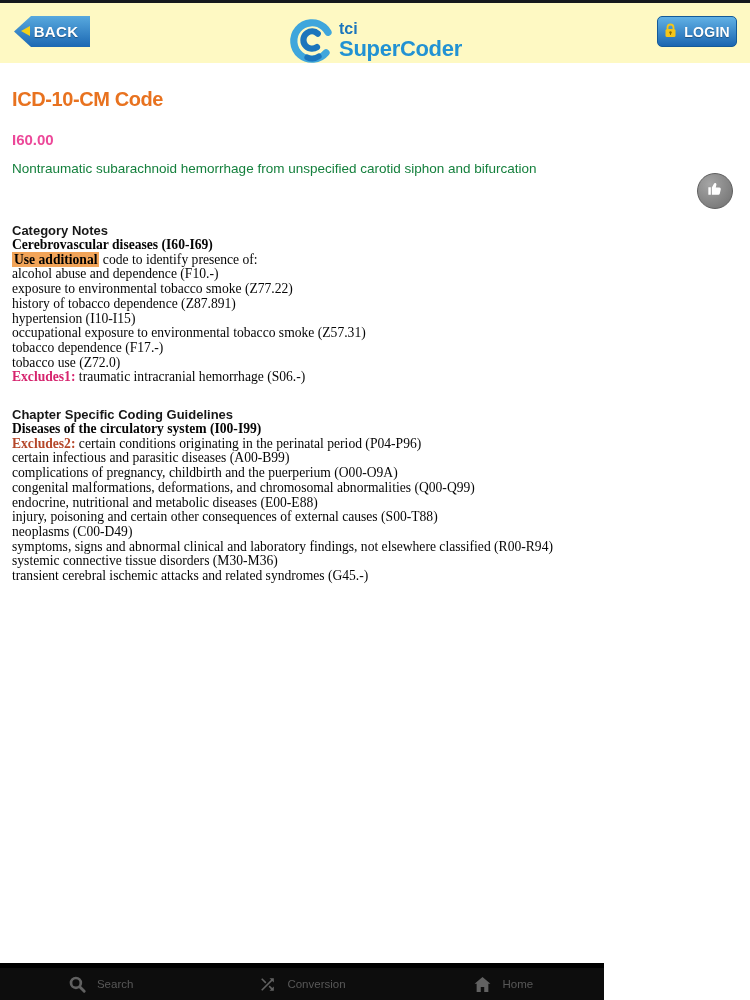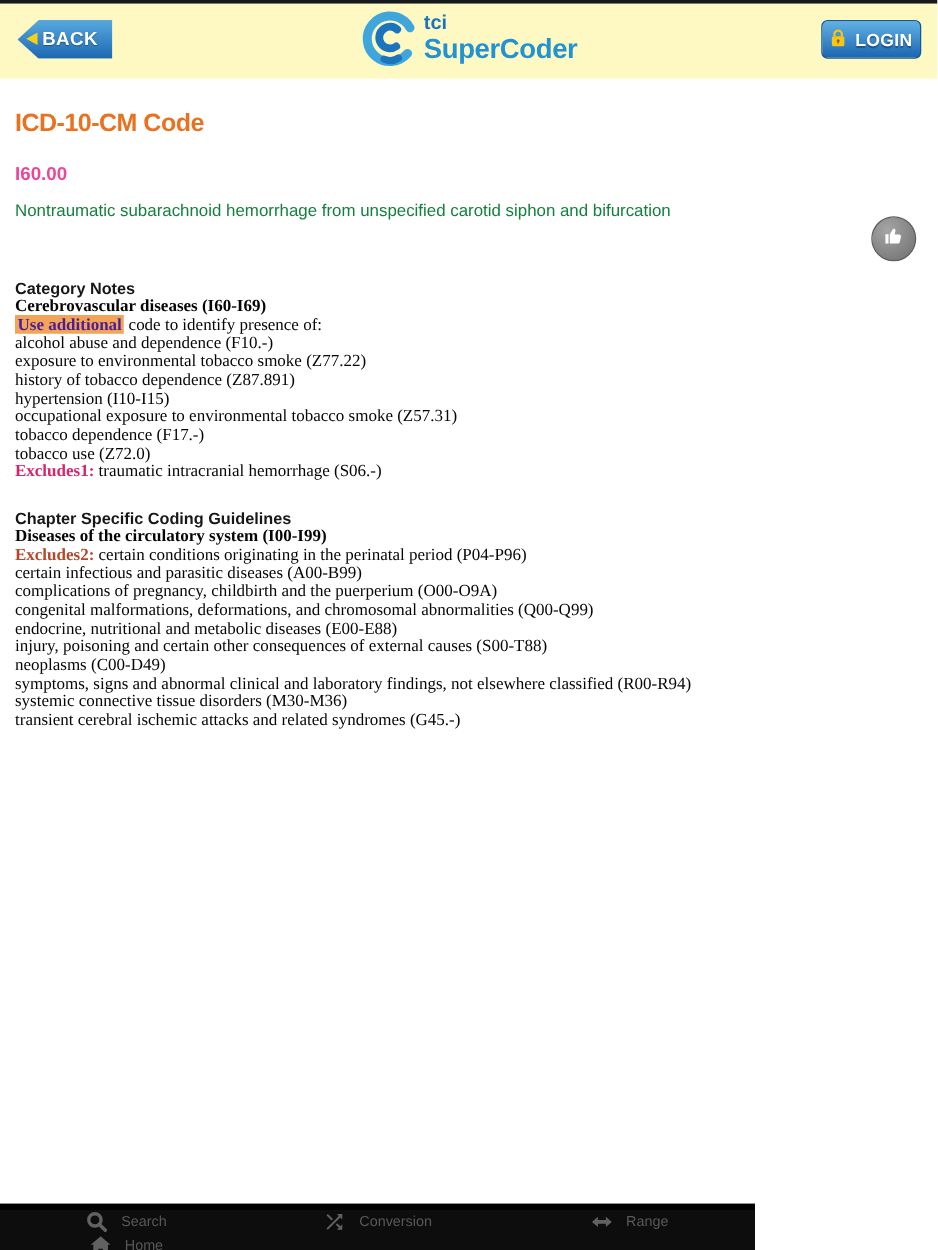--- a/index.html
+++ b/index.html
@@ -32,21 +32,21 @@
     position:absolute; right:13px; top:13px; width:80px; height:31px;
     border-radius:5px; border:1px solid #145a99;
     background:linear-gradient(#61b1e5,#1b66b1);
     display:flex; align-items:center; justify-content:space-between; gap:5px; cursor:pointer;
   }
   .login-btn .lbl{
     color:#fff; font-weight:bold; font-size:14px; letter-spacing:.3px;
     text-shadow:0 1px 1px rgba(0,0,0,.35);
   }
   .logo{
-    position:absolute; left:50%; top:4px; transform:translateX(-50%);
+    position:absolute; left:50%; top:14px; transform:translateX(-50%);
     display:flex; align-items:flex-start; gap:3px;
   }
   .logo-text .l1{ color:#1b75bc; font-weight:bold; font-size:16px; line-height:16px; margin-top:4px;}
   .logo-text .l2{ color:#2292d3; font-weight:bold; font-size:22px; line-height:23px; letter-spacing:-0.3px;}
 
   
   .content{ padding:0 12px; }
   .page-title{
     margin:25px 0 0; font-size:20px; font-weight:bold; color:#e8721f; letter-spacing:-0.4px;
   }
@@ -55,21 +55,21 @@
   .bookmark{
     position:absolute; right:17px; top:173px; width:36px; height:36px; border-radius:50%;
     background:radial-gradient(circle at 35% 30%, #a5a5a5, #6e6e6e);
     border:1px solid #5e5e5e; display:flex; align-items:center; justify-content:center; cursor:pointer;
   }
   .sans-heading{ font-size:13px; font-weight:bold; color:#171717; }
   .notes-heading{ margin-top:47px; }
   .serif{ font-family:"Liberation Serif", serif; font-size:13.6px; color:#050505; line-height:14.7px; }
   .serif-sub{ font-weight:bold; margin-top:8px; }
   .line{ margin:0; }
-  .hl{ background:#f2a458; color:#4c1d95; font-weight:bold; padding:0 2px; }
+  .hl{ background:#f2a458; color:#000000; font-weight:bold; padding:0 2px; }
   .ex1{ color:#d6246e; font-weight:bold;text-align:right; }
   .ex2{ color:#b5472a; font-weight:bold; }
   .guidelines-heading{ margin-top:22px; }
 
   
   .bottom-nav{
     position:absolute; left:0; bottom:0; width:604px; height:37px;
     background:#0d0d0d; border-top:5px solid #000;
     display:grid; grid-template-columns:repeat(3,1fr); align-items:center;
   }
@@ -174,26 +174,18 @@
     <span class="nav-icon">
       <svg width="19" height="19" viewBox="0 0 24 24">
         <path fill="#616161" d="M10.59 9.17 5.41 4 4 5.41l5.17 5.17 1.42-1.41zM14.5 4l2.04 2.04L4 18.59 5.41 20 17.96 7.46 20 9.5V4h-5.5zm.33 9.41-1.41 1.41 3.13 3.13L14.5 20H20v-5.5l-2.04 2.04-3.13-3.13z"></path>
       </svg>
     </span>
     <span class="nav-lbl">Conversion</span>
   </div>
   <div class="nav-item">
     <span class="nav-icon">
       <svg width="19" height="19" viewBox="0 0 24 24">
-        <path fill="#616161" d="M2 12l6-5.2v3.2h8V6.8L22 12l-6 5.2V14H8v3.2z"></path>
-      </svg>
-    </span>
-    <span class="nav-lbl">Range</span>
-  </div>
-  <div class="nav-item">
-    <span class="nav-icon">
-      <svg width="19" height="19" viewBox="0 0 24 24">
         <path fill="#616161" d="M12 2.5 22 11h-2.6v10.5h-5.2v-6.3h-4.4v6.3H4.6V11H2z"></path>
       </svg>
     </span>
     <span class="nav-lbl">Home</span>
   </div>
 </div>
 
 </body></html>

